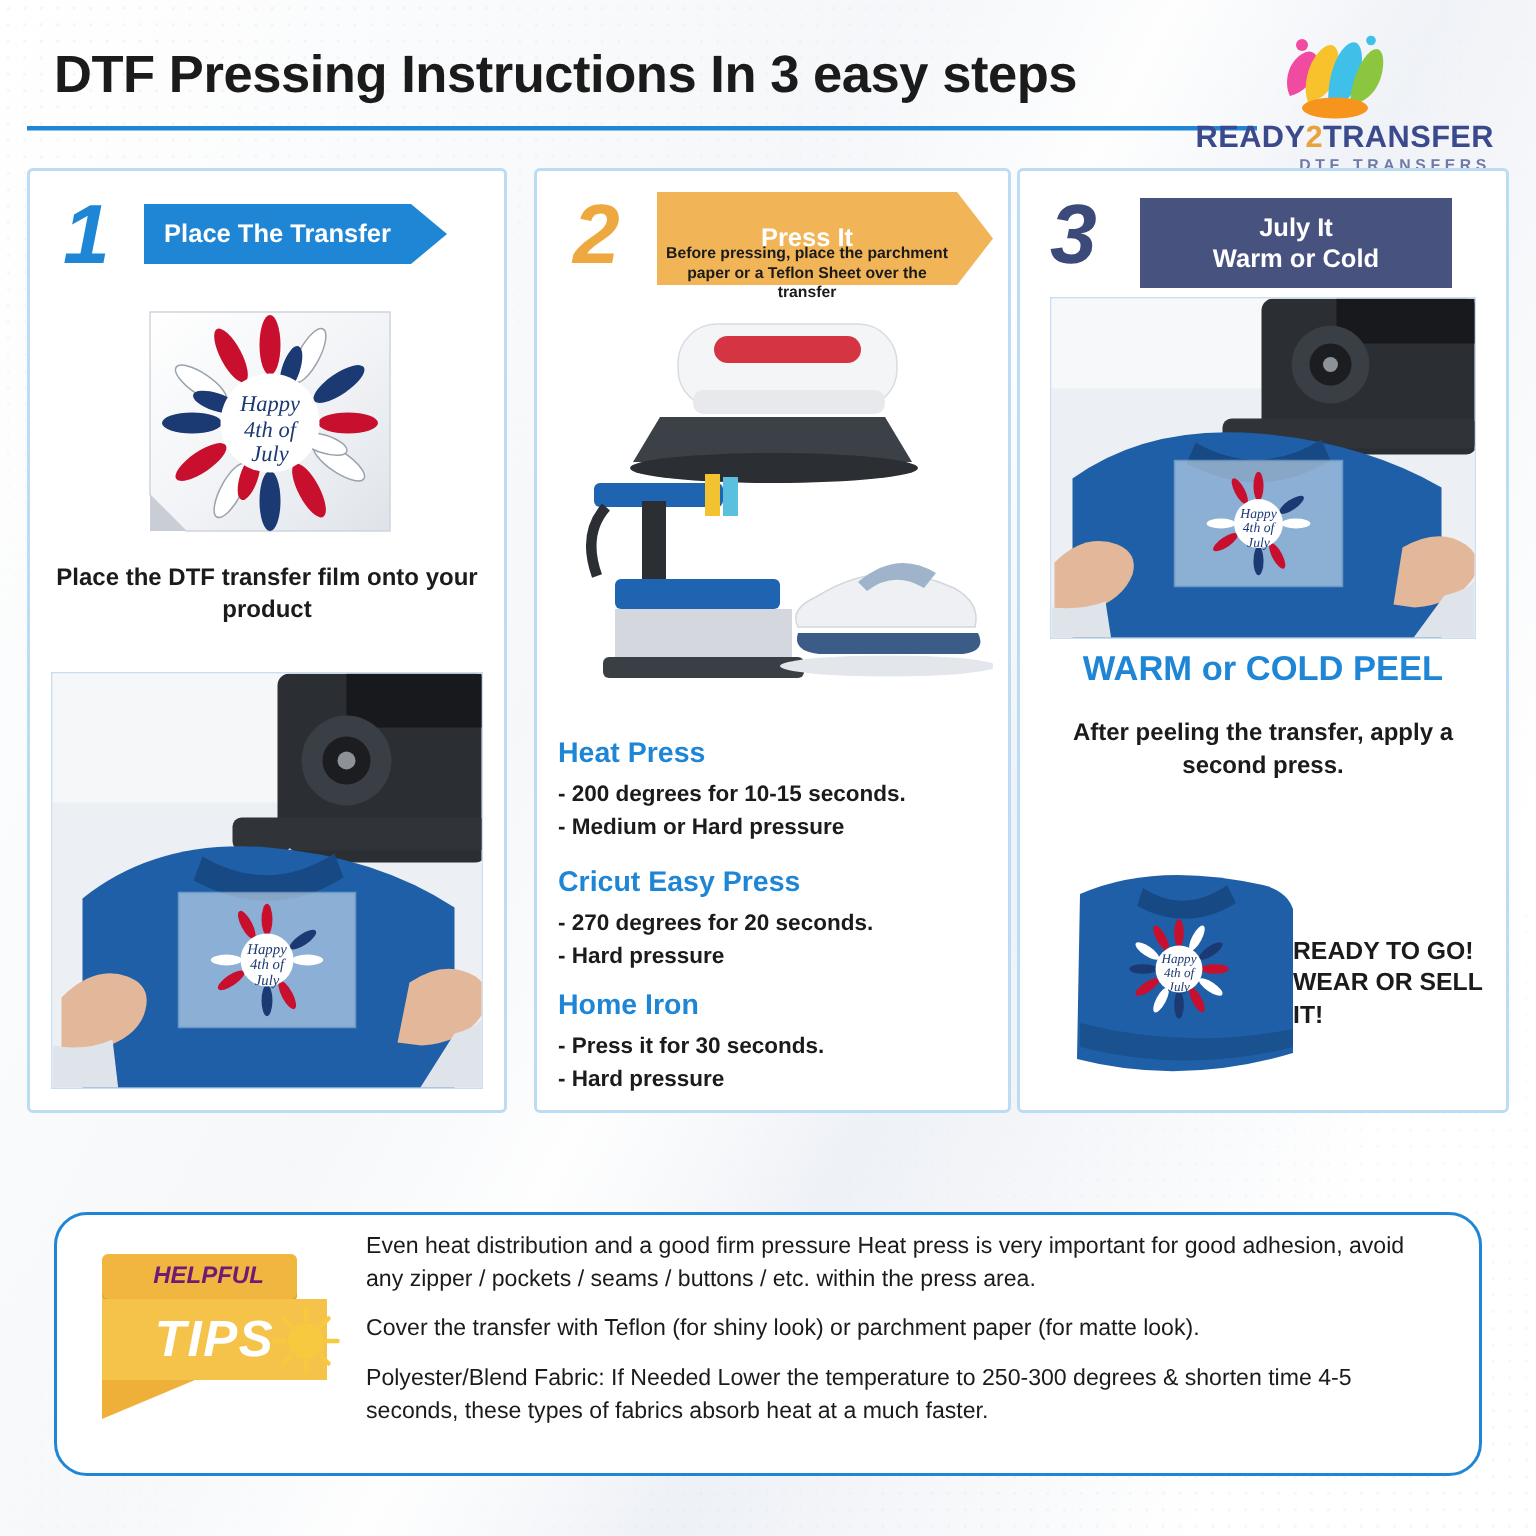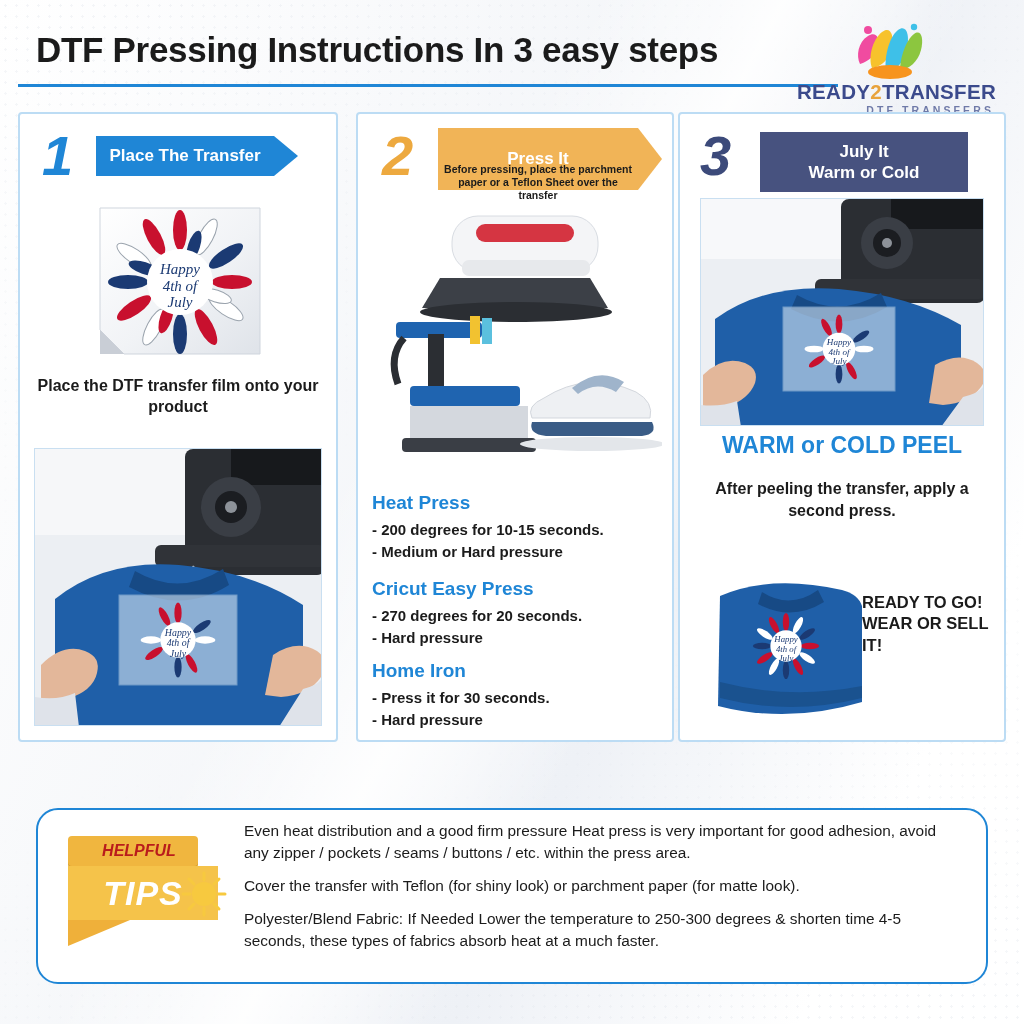--- a/index.html
+++ b/index.html
@@ -129,34 +129,34 @@
   #spec-3 { top: 660px; }
 
   
   #s3-photo-a { left: 700px; top: 198px; width: 284px; height: 228px; border: 1px solid #c9dff1; }
   #s3-peel {
     left: 690px; top: 432px; width: 304px; font-size: 23px; color: #1f86d6;
   }
   #s3-cap { left: 694px; top: 478px; width: 296px; font-size: 16px; line-height: 1.35; }
   #s3-photo-b { left: 700px; top: 554px; width: 180px; height: 180px; border: none; }
   #s3-ready {
-    left: 862px; top: 592px; width: 136px; font-size: 16.5px; line-height: 1.3; text-align: left;
+    left: 862px; top: 624px; width: 136px; font-size: 16.5px; line-height: 1.3; text-align: left;
   }
 
   
   #tips-box {
     position: absolute; left: 36px; top: 808px; width: 952px; height: 176px;
     border: 2px solid #1f86d6; border-radius: 22px; background: #ffffff;
   }
   #tips-badge { position: absolute; left: 60px; top: 822px; width: 170px; height: 140px; }
   .tips-ribbon {
     position: absolute; left: 8px; top: 14px; width: 130px; height: 30px;
     background: #f0b63f; border-radius: 4px;
     display: flex; align-items: center; justify-content: center;
-    color: #b91c1c; font-size: 16px; font-weight: bold; font-style: italic;
+    color: #701a75; font-size: 16px; font-weight: bold; font-style: italic;
     box-shadow: 0 2px 0 #d79f2c;
     padding-left: 12px;
   }
   .tips-big {
     position: absolute; left: 8px; top: 44px; width: 150px; height: 54px;
     background: #f5c34a;
     display: flex; align-items: center; justify-content: center;
     color: #ffffff; font-size: 34px; font-weight: bold; font-style: italic;
     letter-spacing: 1px;
   }

